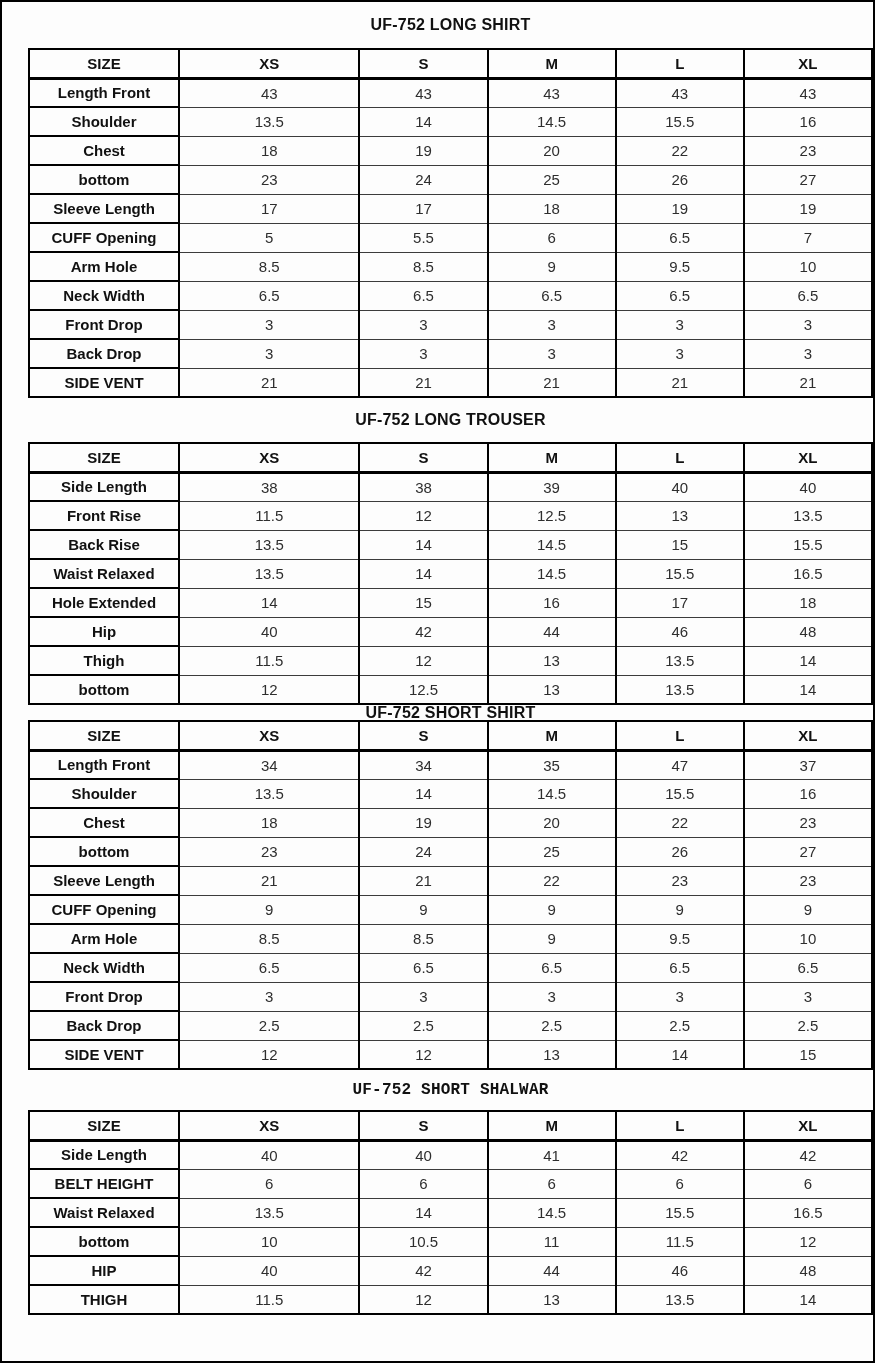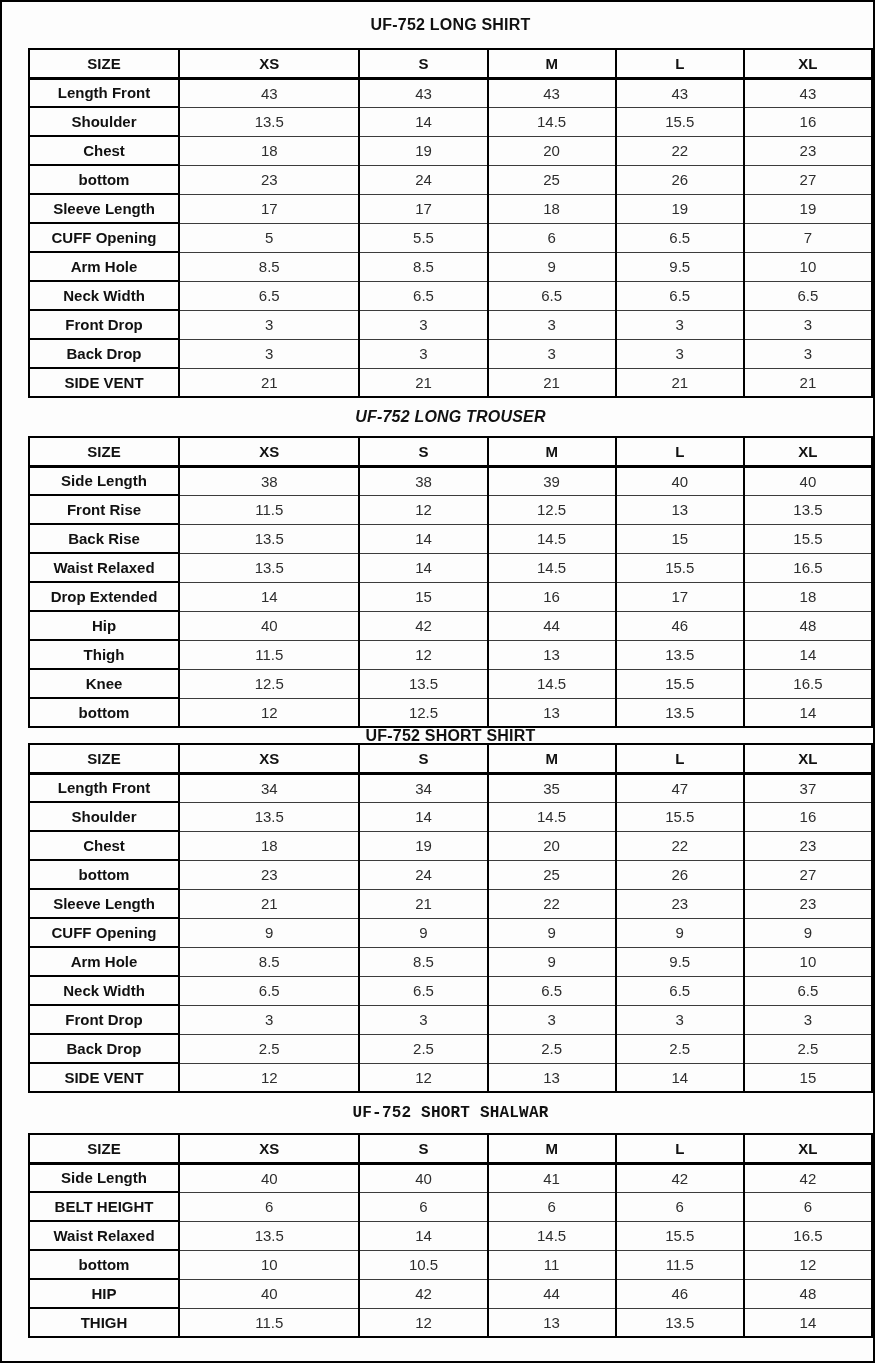--- a/index.html
+++ b/index.html
@@ -20,21 +20,21 @@
   .section-title {
     display: flex;
     align-items: center;
     justify-content: center;
     font-weight: 700;
     font-size: 16px;
     color: #111;
     letter-spacing: 0.2px;
   }
   .title-0 { height: 46px; }
-  .title-1 { height: 38px; font-style: italic; }
+  .title-1 { height: 44px; }
   .title-2 { height: 15px; }
   .title-3 { height: 40px; font-family: Liberation Mono, monospace; }
   table.size-table {
     width: 100%;
     border-collapse: collapse;
     table-layout: fixed;
     border-top: 2px solid #000;
     border-bottom: 2px solid #000;
   }
   col.col-label { width: 17.8%; }
@@ -236,21 +236,21 @@
         </tr>
         <tr>
           <th>Waist Relaxed</th>
           <td>13.5</td>
           <td>14</td>
           <td>14.5</td>
           <td>15.5</td>
           <td>16.5</td>
         </tr>
         <tr>
-          <th>Drop Extended</th>
+          <th>Hole Extended</th>
           <td>14</td>
           <td>15</td>
           <td>16</td>
           <td>17</td>
           <td>18</td>
         </tr>
         <tr>
           <th>Hip</th>
           <td>40</td>
           <td>42</td>
@@ -258,28 +258,20 @@
           <td>46</td>
           <td>48</td>
         </tr>
         <tr>
           <th>Thigh</th>
           <td>11.5</td>
           <td>12</td>
           <td>13</td>
           <td>13.5</td>
           <td>14</td>
-        </tr>
-        <tr>
-          <th>Knee</th>
-          <td>12.5</td>
-          <td>13.5</td>
-          <td>14.5</td>
-          <td>15.5</td>
-          <td>16.5</td>
         </tr>
         <tr>
           <th>bottom</th>
           <td>12</td>
           <td>12.5</td>
           <td>13</td>
           <td>13.5</td>
           <td>14</td>
         </tr>
       </tbody>

